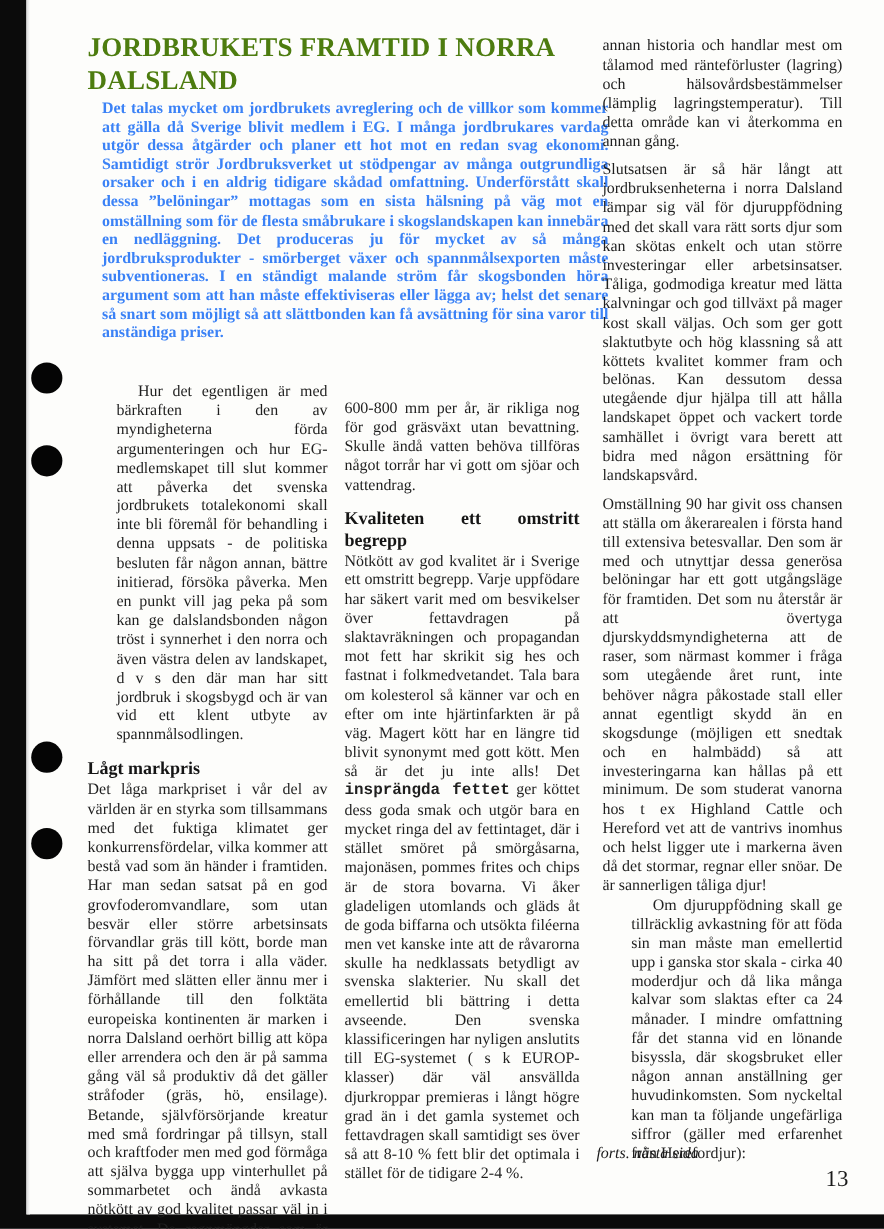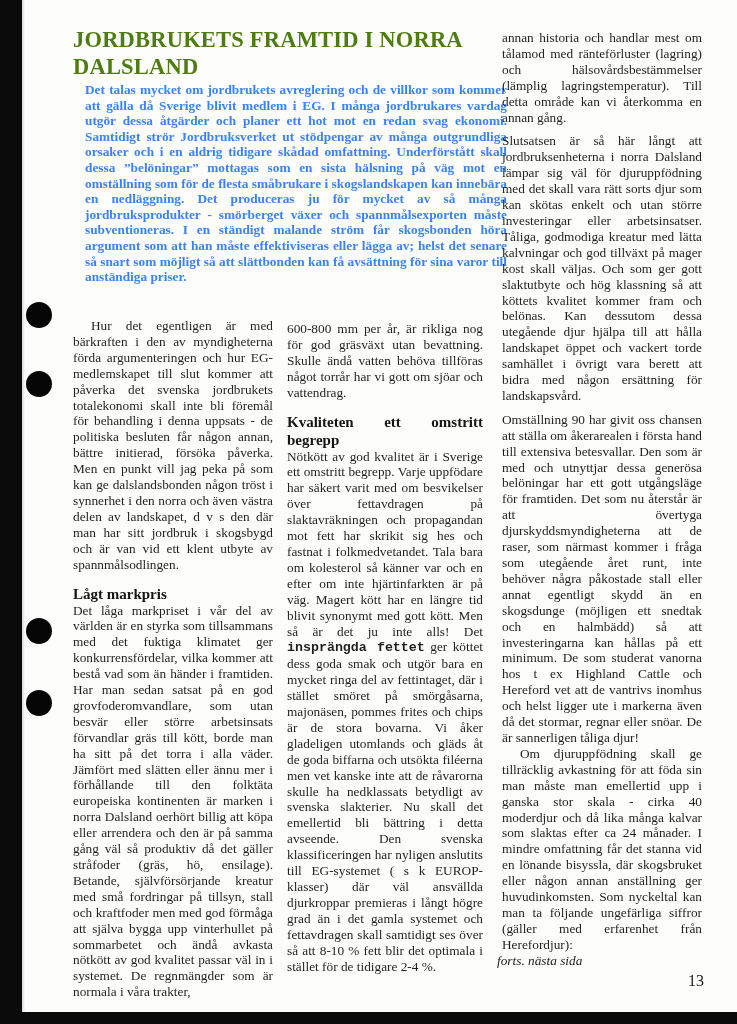--- a/index.html
+++ b/index.html
@@ -29,34 +29,34 @@
   .lead {
     position:absolute; left:85px; top:82px; width:422px;
     font-weight:bold; font-size:13.3px; line-height:15.6px;
     text-align:justify; margin:0; color:#3b82f6;
   }
   .col {
     position:absolute; font-size:13.3px; line-height:15.9px;
     text-align:justify; color:#1f1f1f;
   }
   .col p { margin:0; }
-  .col p.indent { text-indent:18px; }
+  .col p.indent { text-indent:18px;margin-left:24px; }
   .col h2 {
     font-size:15px; font-weight:bold; margin:0; line-height:18px; color:#151515;
   }
   .col .gap { height:12px; }
   .col .gap-s { height:8px; }
   .col1 { left:73px; top:318px; width:200px; }
-  .col2 { left:287px; top:321px; width:196px; }
+  .col2 { left:287px; top:332px; width:196px; }
   .col3 { left:502px; top:30px; width:200px; }
   .foot-note {
     position:absolute; left:497px; top:936px; font-style:italic; font-size:13.3px;margin-top:17px;
   }
   .page-number {
-    position:absolute; left:688px; top:972px; font-size:16px;
+    position:absolute; left:688px; top:972px; font-size:19px;
   }
   b { font-weight:bold;font-family:Liberation Mono, monospace; }
 </style>
 </head>
 <body>
 
 <div class="page">
   <div class="edge-shade"></div>
 </div>
 

